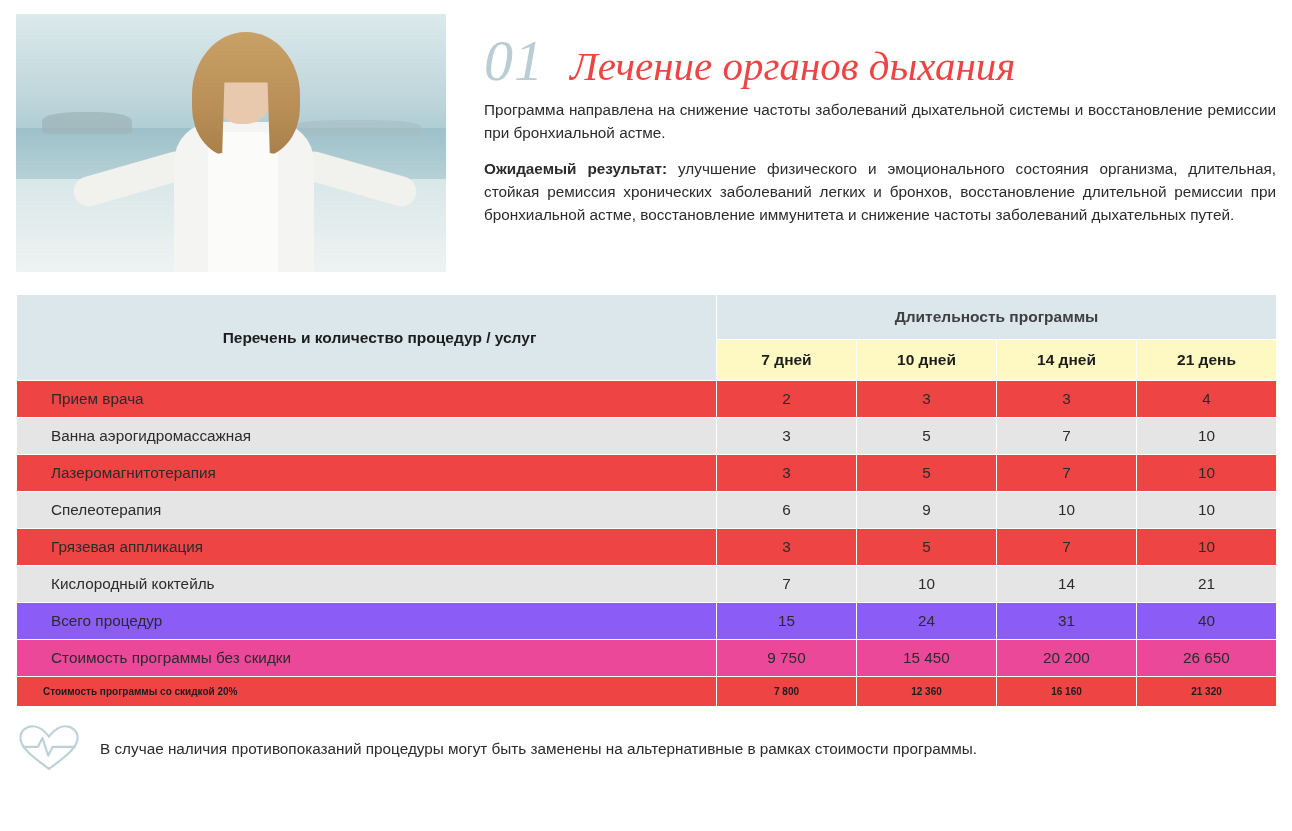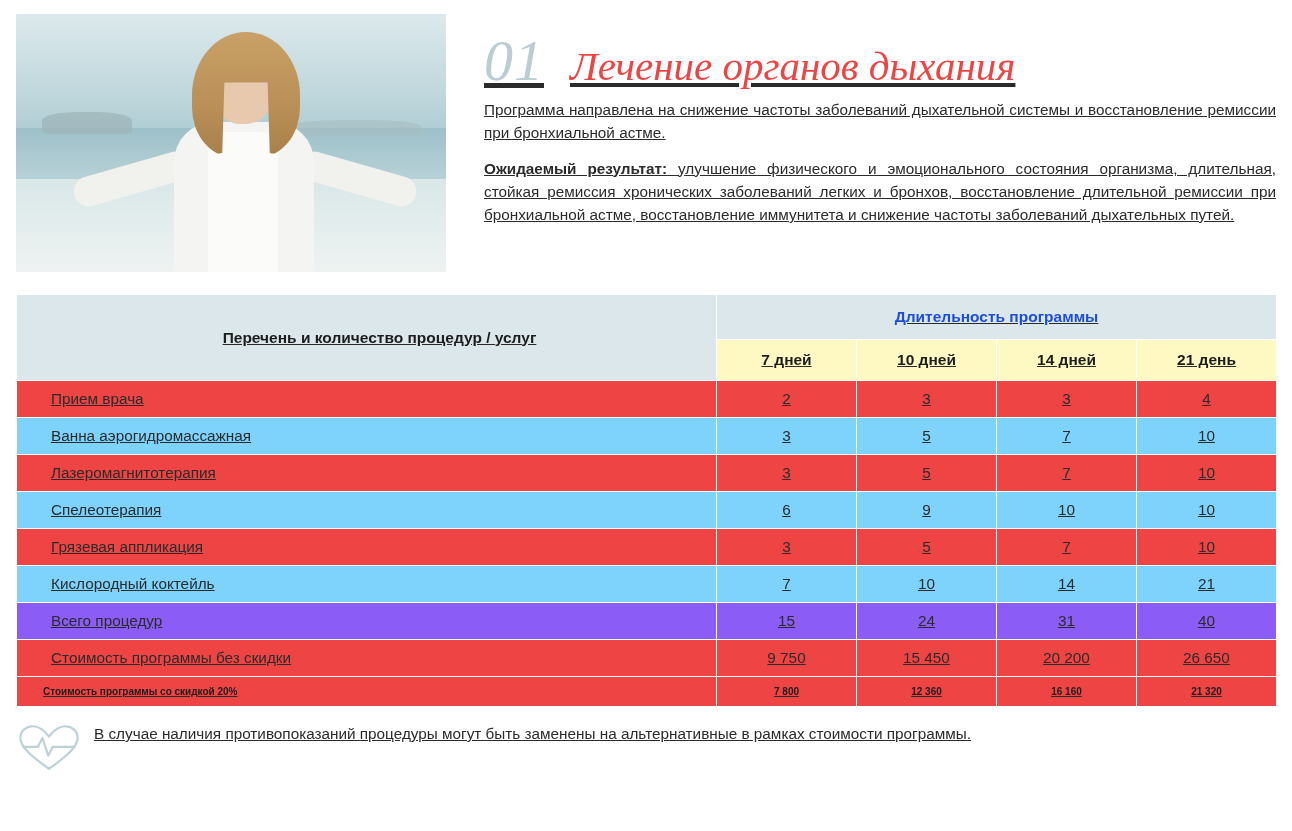--- a/index.html
+++ b/index.html
@@ -13,21 +13,20 @@
     font-family: "Liberation Sans", sans-serif;
     color: #2b2b2b;
     position: relative;
     overflow: hidden;
   }
   .page {
     position: relative;
     width: 1292px;
     height: 733px;
     box-sizing: border-box;
-    text-decoration: underline;
   }
 
   
   .top {
     display: flex;
     padding: 14px 16px 0 16px;
     box-sizing: border-box;
   }
   .photo {
     width: 430px;
@@ -196,21 +195,21 @@
     font-size: 15.5px;
     font-weight: bold;
     color: #1d1d1d;
     padding: 10px 0 10px 26px;
     width: 700px;
   }
   .hdr-top {
     background: #dbe7ea;
     font-size: 15.5px;
     font-weight: bold;
-    color: #1d4ed8;
+    color: #404040;
     text-align: center;
     padding: 13px 9px;
   }
   .hdr-sub {
     background: #fef9c3;
     font-size: 15.5px;
     font-weight: bold;
     color: #1d1d1d;
     text-align: center;
     padding: 11px 0;
@@ -221,37 +220,37 @@
     font-size: 15.3px;
     color: #2b2b2b;
   }
   td.val {
     text-align: center;
     font-size: 15.3px;
     color: #2b2b2b;
     padding: 9px 0;
   }
   tr.r-light td { background: #ef4444; }
-  tr.r-dark td  { background: #7dd3fc; }
+  tr.r-dark td  { background: #e5e5e5; }
   tr.r-total td { background: #8b5cf6; }
-  tr.r-price td { background: #ef4444; }
+  tr.r-price td { background: #ec4899; }
   tr.r-discount td {
     background: #ef4444;
     font-weight: bold;
     color: #1d1d1d;
     font-size: 10px;
   }
   tr.r-discount td.name { padding-left: 26px; }
 
   
   .footer {
     display: flex;
-    align-items: flex-start;
+    align-items: center;
     margin: 16px 16px 0 16px;
-    gap: 12px;
+    gap: 18px;
   }
   .heart-icon {
     flex: 0 0 auto;
     width: 66px;
     height: 52px;
     color: #c3d6da;
   }
   .footnote {
     font-size: 15.3px;
     color: #2b2b2b;

